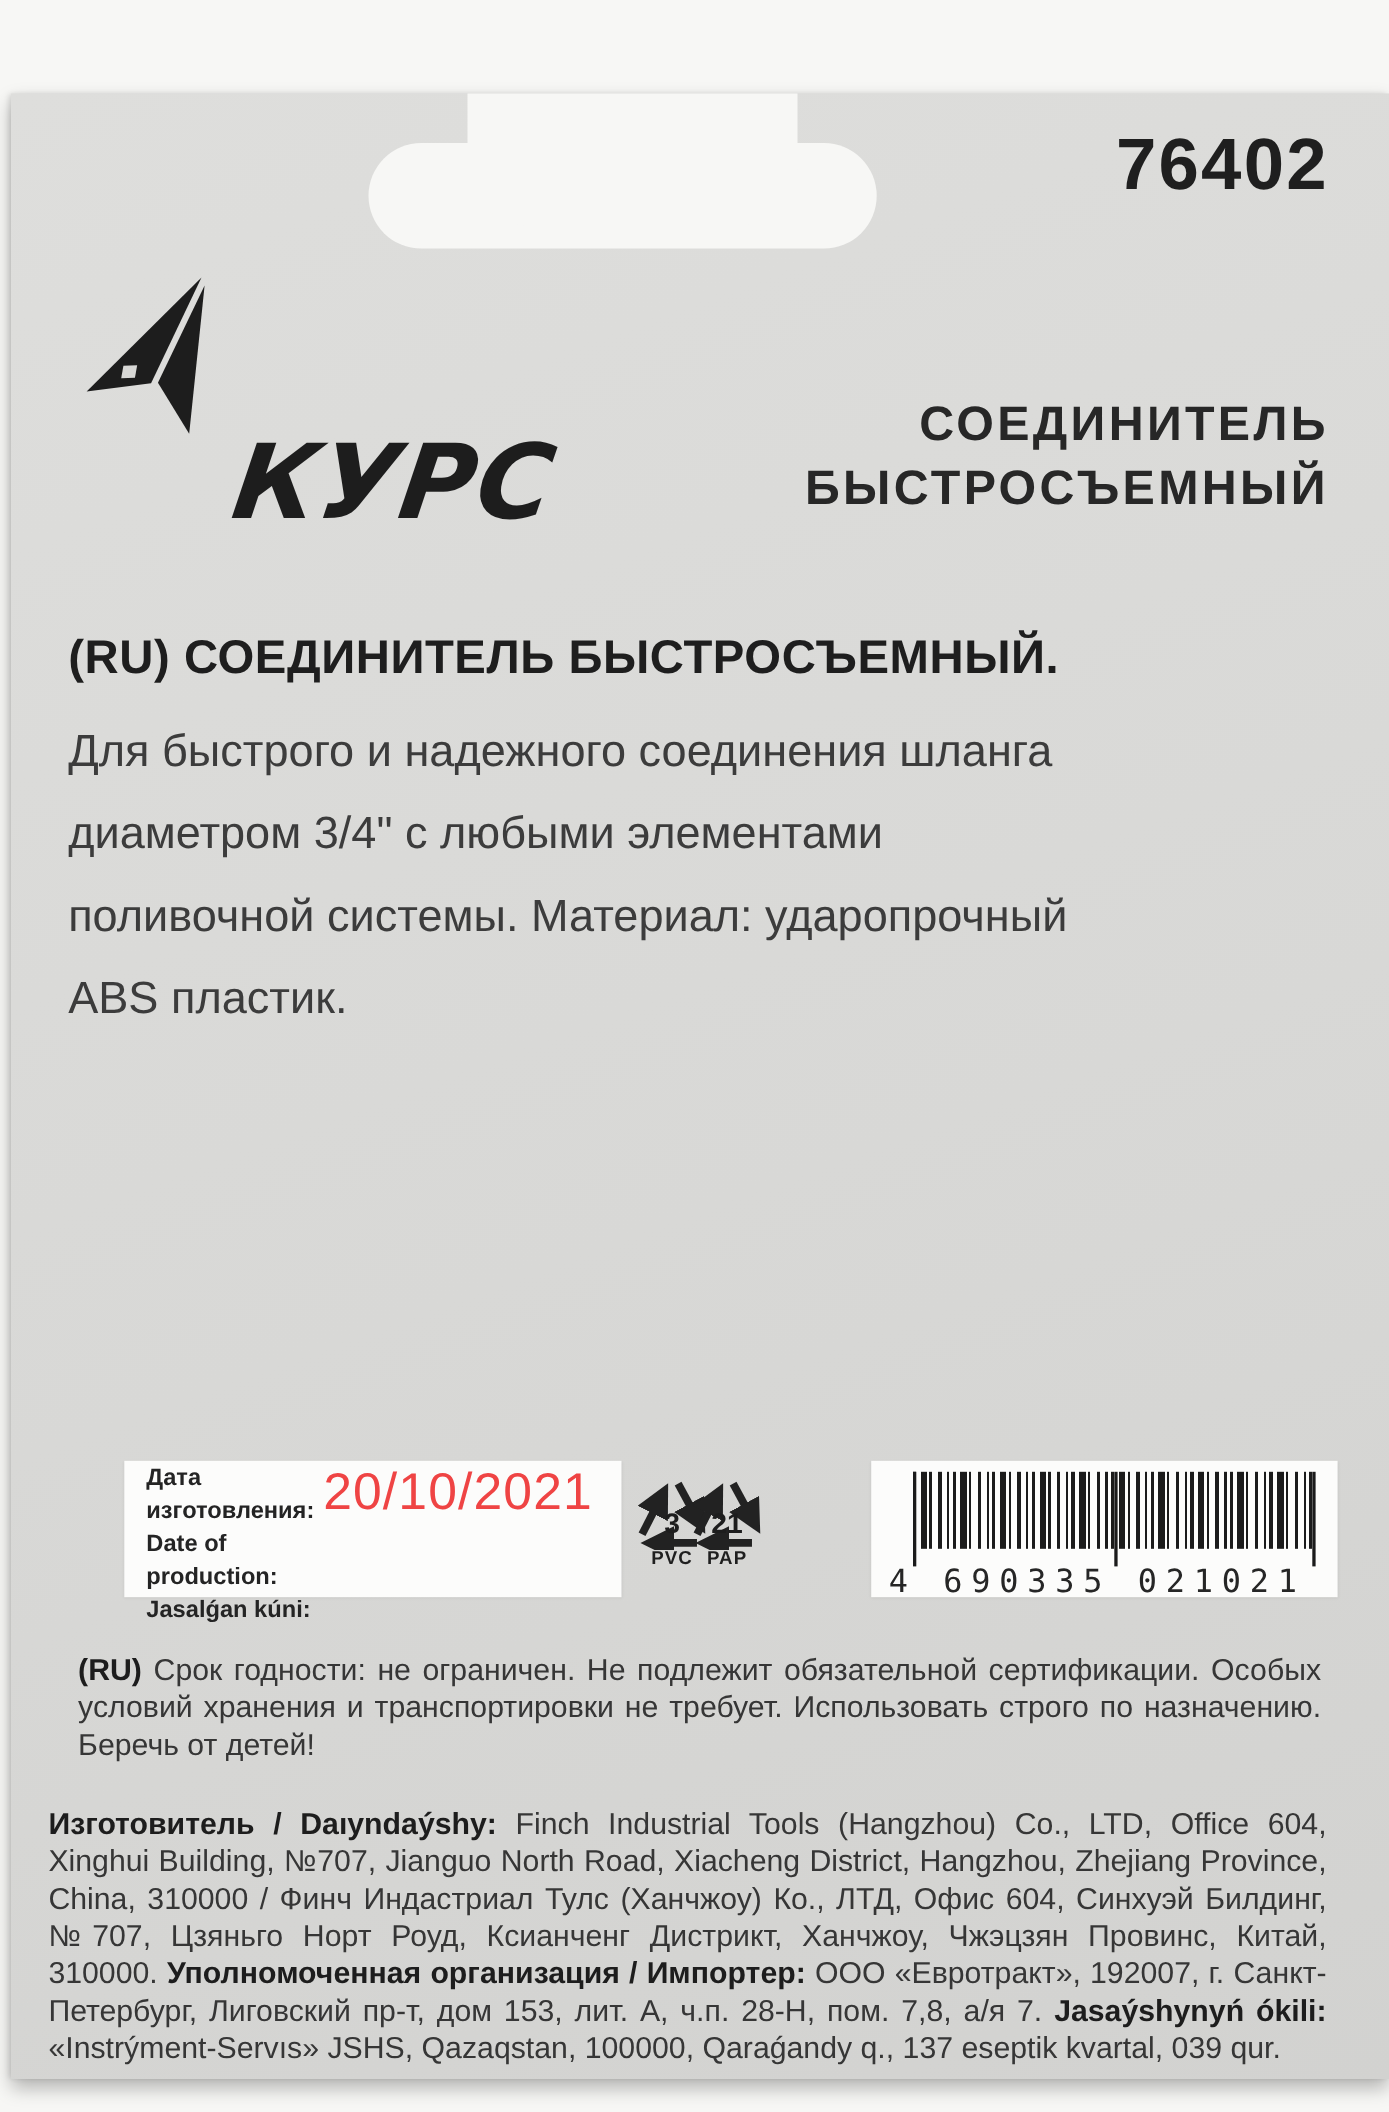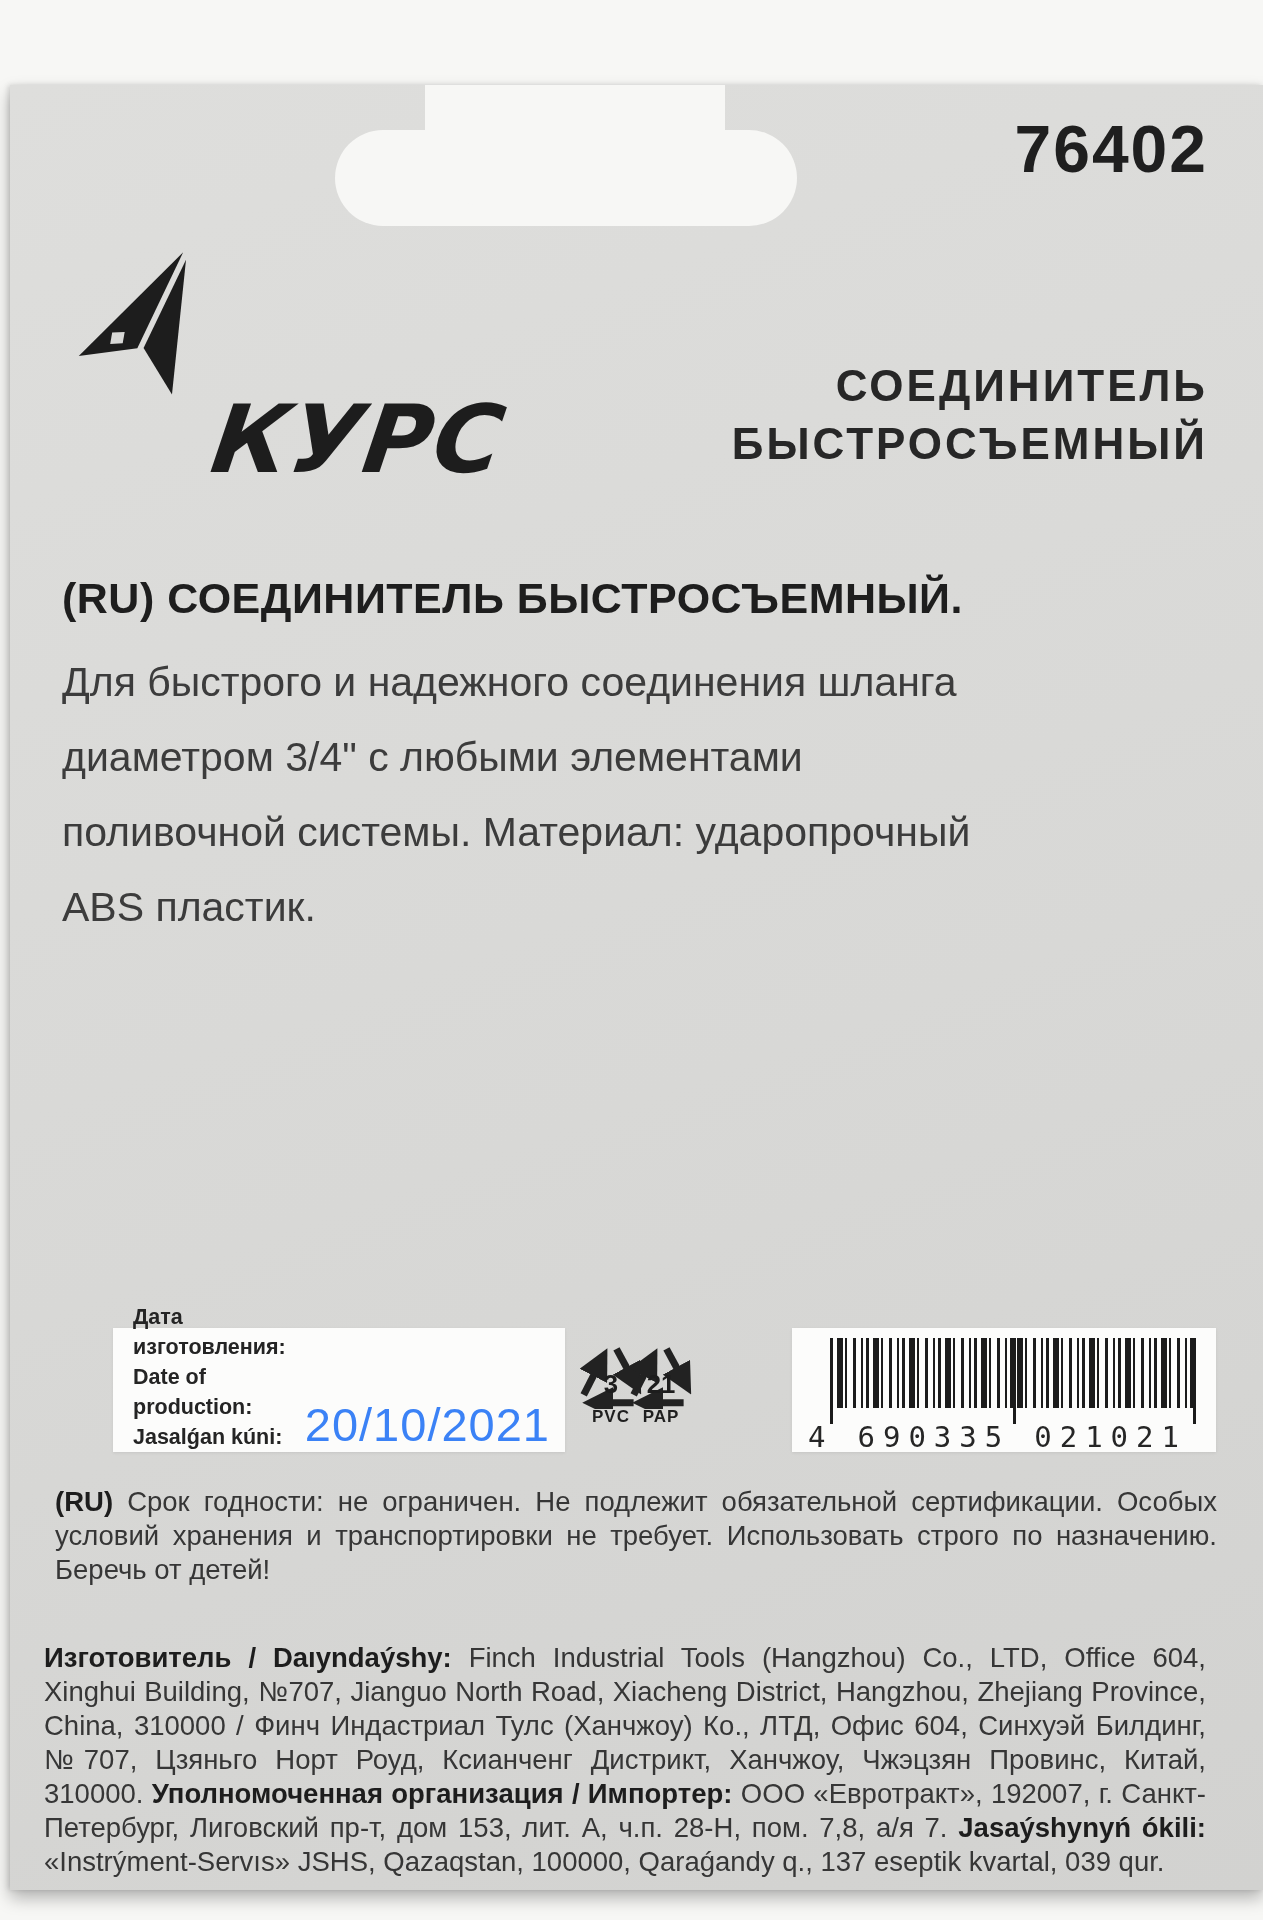--- a/index.html
+++ b/index.html
@@ -46,25 +46,25 @@
   .desc-ru {top:482px;}
   .desc-kz {top:858px;}
   .desc-heading {
     font-size:43px; font-weight:bold; color:#1e1e1e;
     line-height:62px; margin-bottom:16px; letter-spacing:0.5px;
   }
   .desc-line {font-size:41px; color:#3c3c3c; line-height:75px; white-space:nowrap;}
   
   .date-box {
     position:absolute; left:103px; top:1243px; width:452px; height:124px;
-    background:#fcfcfb; display:flex; align-items:flex-end; padding:0 15px 0 20px;
+    background:#fcfcfb; display:flex; align-items:flex-start; padding:0 26px 0 20px;
     box-sizing:border-box; box-shadow:0 1px 3px rgba(0,0,0,0.08);
   }
   .date-labels {font-size:21.5px; font-weight:bold; color:#242424; line-height:30px; width:228px;}
-  .date-value {font-size:47px; color:#3b82f6; letter-spacing:1px;}
+  .date-value {font-size:47px; color:#ef4444; letter-spacing:1px;}
   .recycle {position:absolute; top:1252px; width:86px; text-align:center;}
   .recycle-0 {left:558px;}
   .recycle-1 {left:608px;}
   .rec-svg {width:78px; height:72px; display:block; margin:0 auto;}
   .recycle-label {font-size:17px; font-weight:bold; color:#1f1f1f; margin-top:-2px; letter-spacing:1px;}
   .barcode-box {
     position:absolute; left:782px; top:1243px; width:424px; height:124px;
     background:#fcfcfb; box-sizing:border-box; padding:10px 14px 0 14px;
     box-shadow:0 1px 3px rgba(0,0,0,0.08);
   }
@@ -79,21 +79,21 @@
   }
   .guard {position:absolute; top:0; width:3px; height:86px; background:#1b1b1b;}
   .guard-l {left:0;} .guard-m {left:50%;} .guard-r {right:0;}
   .barcode-digits {
     display:flex; gap:24px; margin-top:12px; padding-left:2px;
     font-family:"DejaVu Sans Mono", monospace;
     font-size:29px; color:#262626; letter-spacing:8px;
   }
   
   .fine-block {position:absolute; left:45px; top:1400px; width:1162px;}
-  .fine-block p {margin:0; font-size:27.5px; line-height:34px; color:#363636; text-align:justify;}
+  .fine-block p {margin:16px; font-size:27.5px; line-height:34px; color:#363636; text-align:justify;}
   .fine-block b, .manufacturer b {color:#1d1d1d;}
   .manufacturer {
     position:absolute; left:34px; top:1556px; width:1162px; margin:0;
     font-size:27.5px; line-height:34px; color:#363636; text-align:justify;
   }
 </style>
 </head>
 <body>
 
 <div class="stage">

